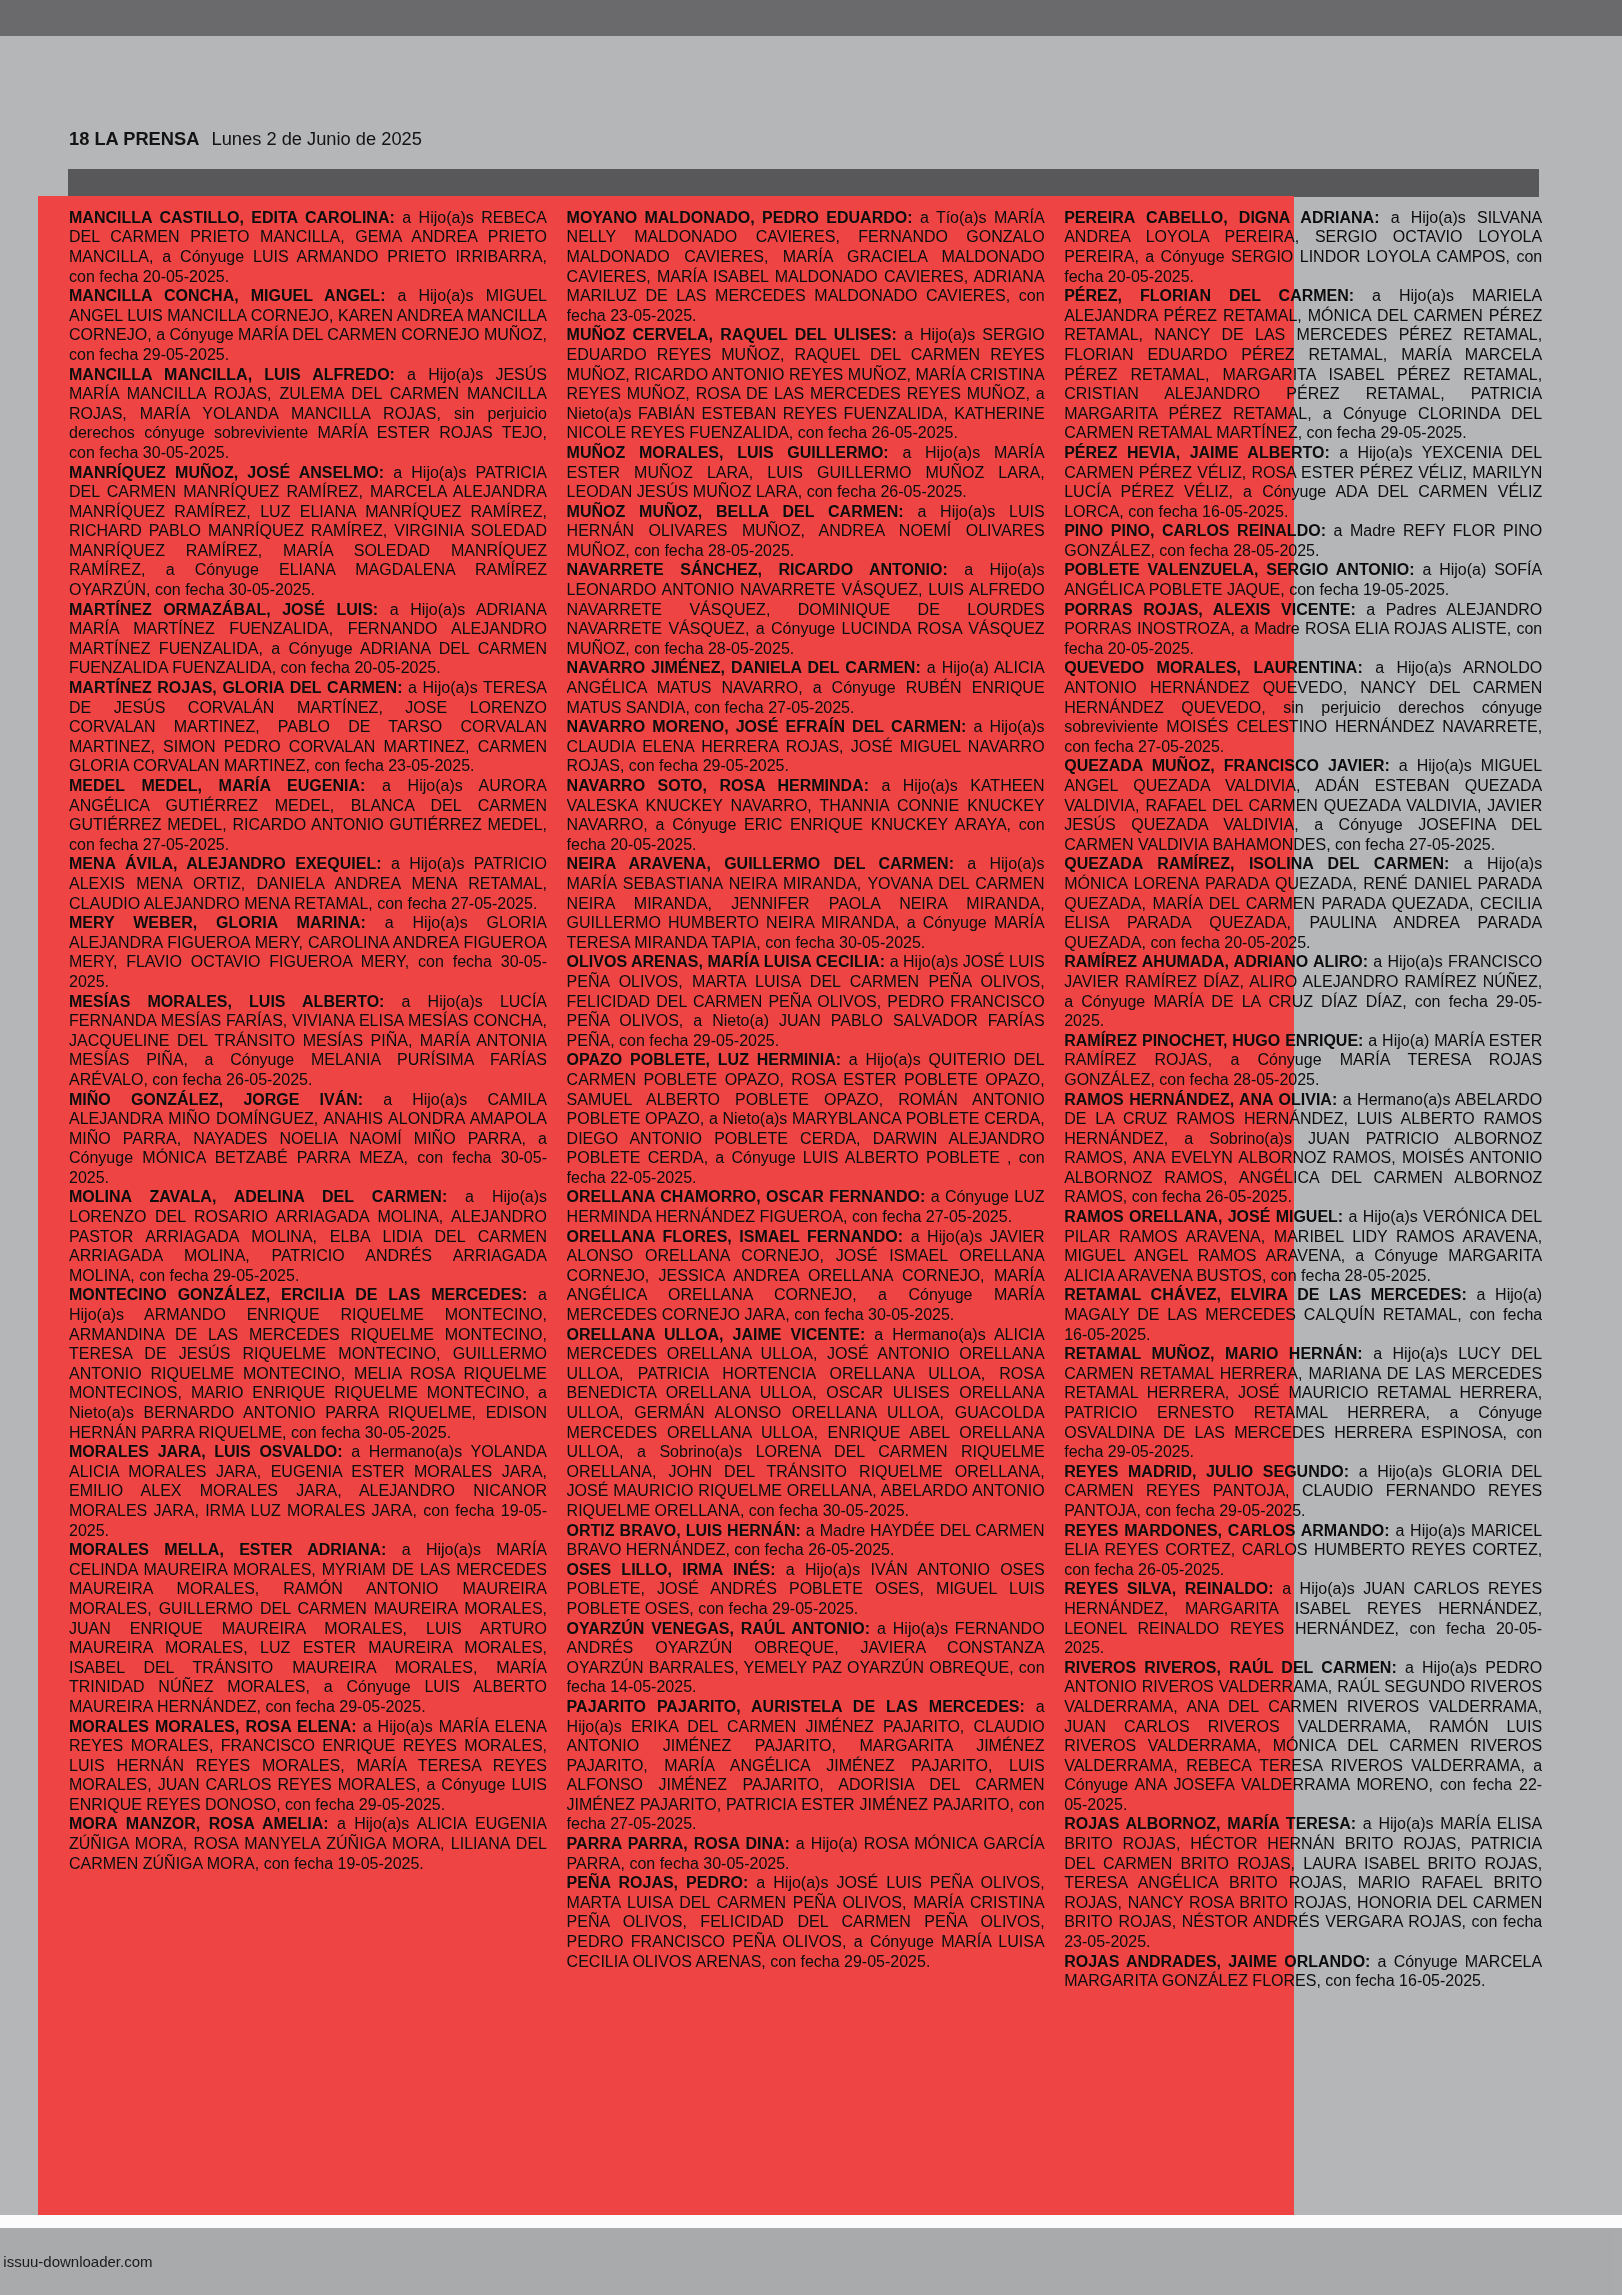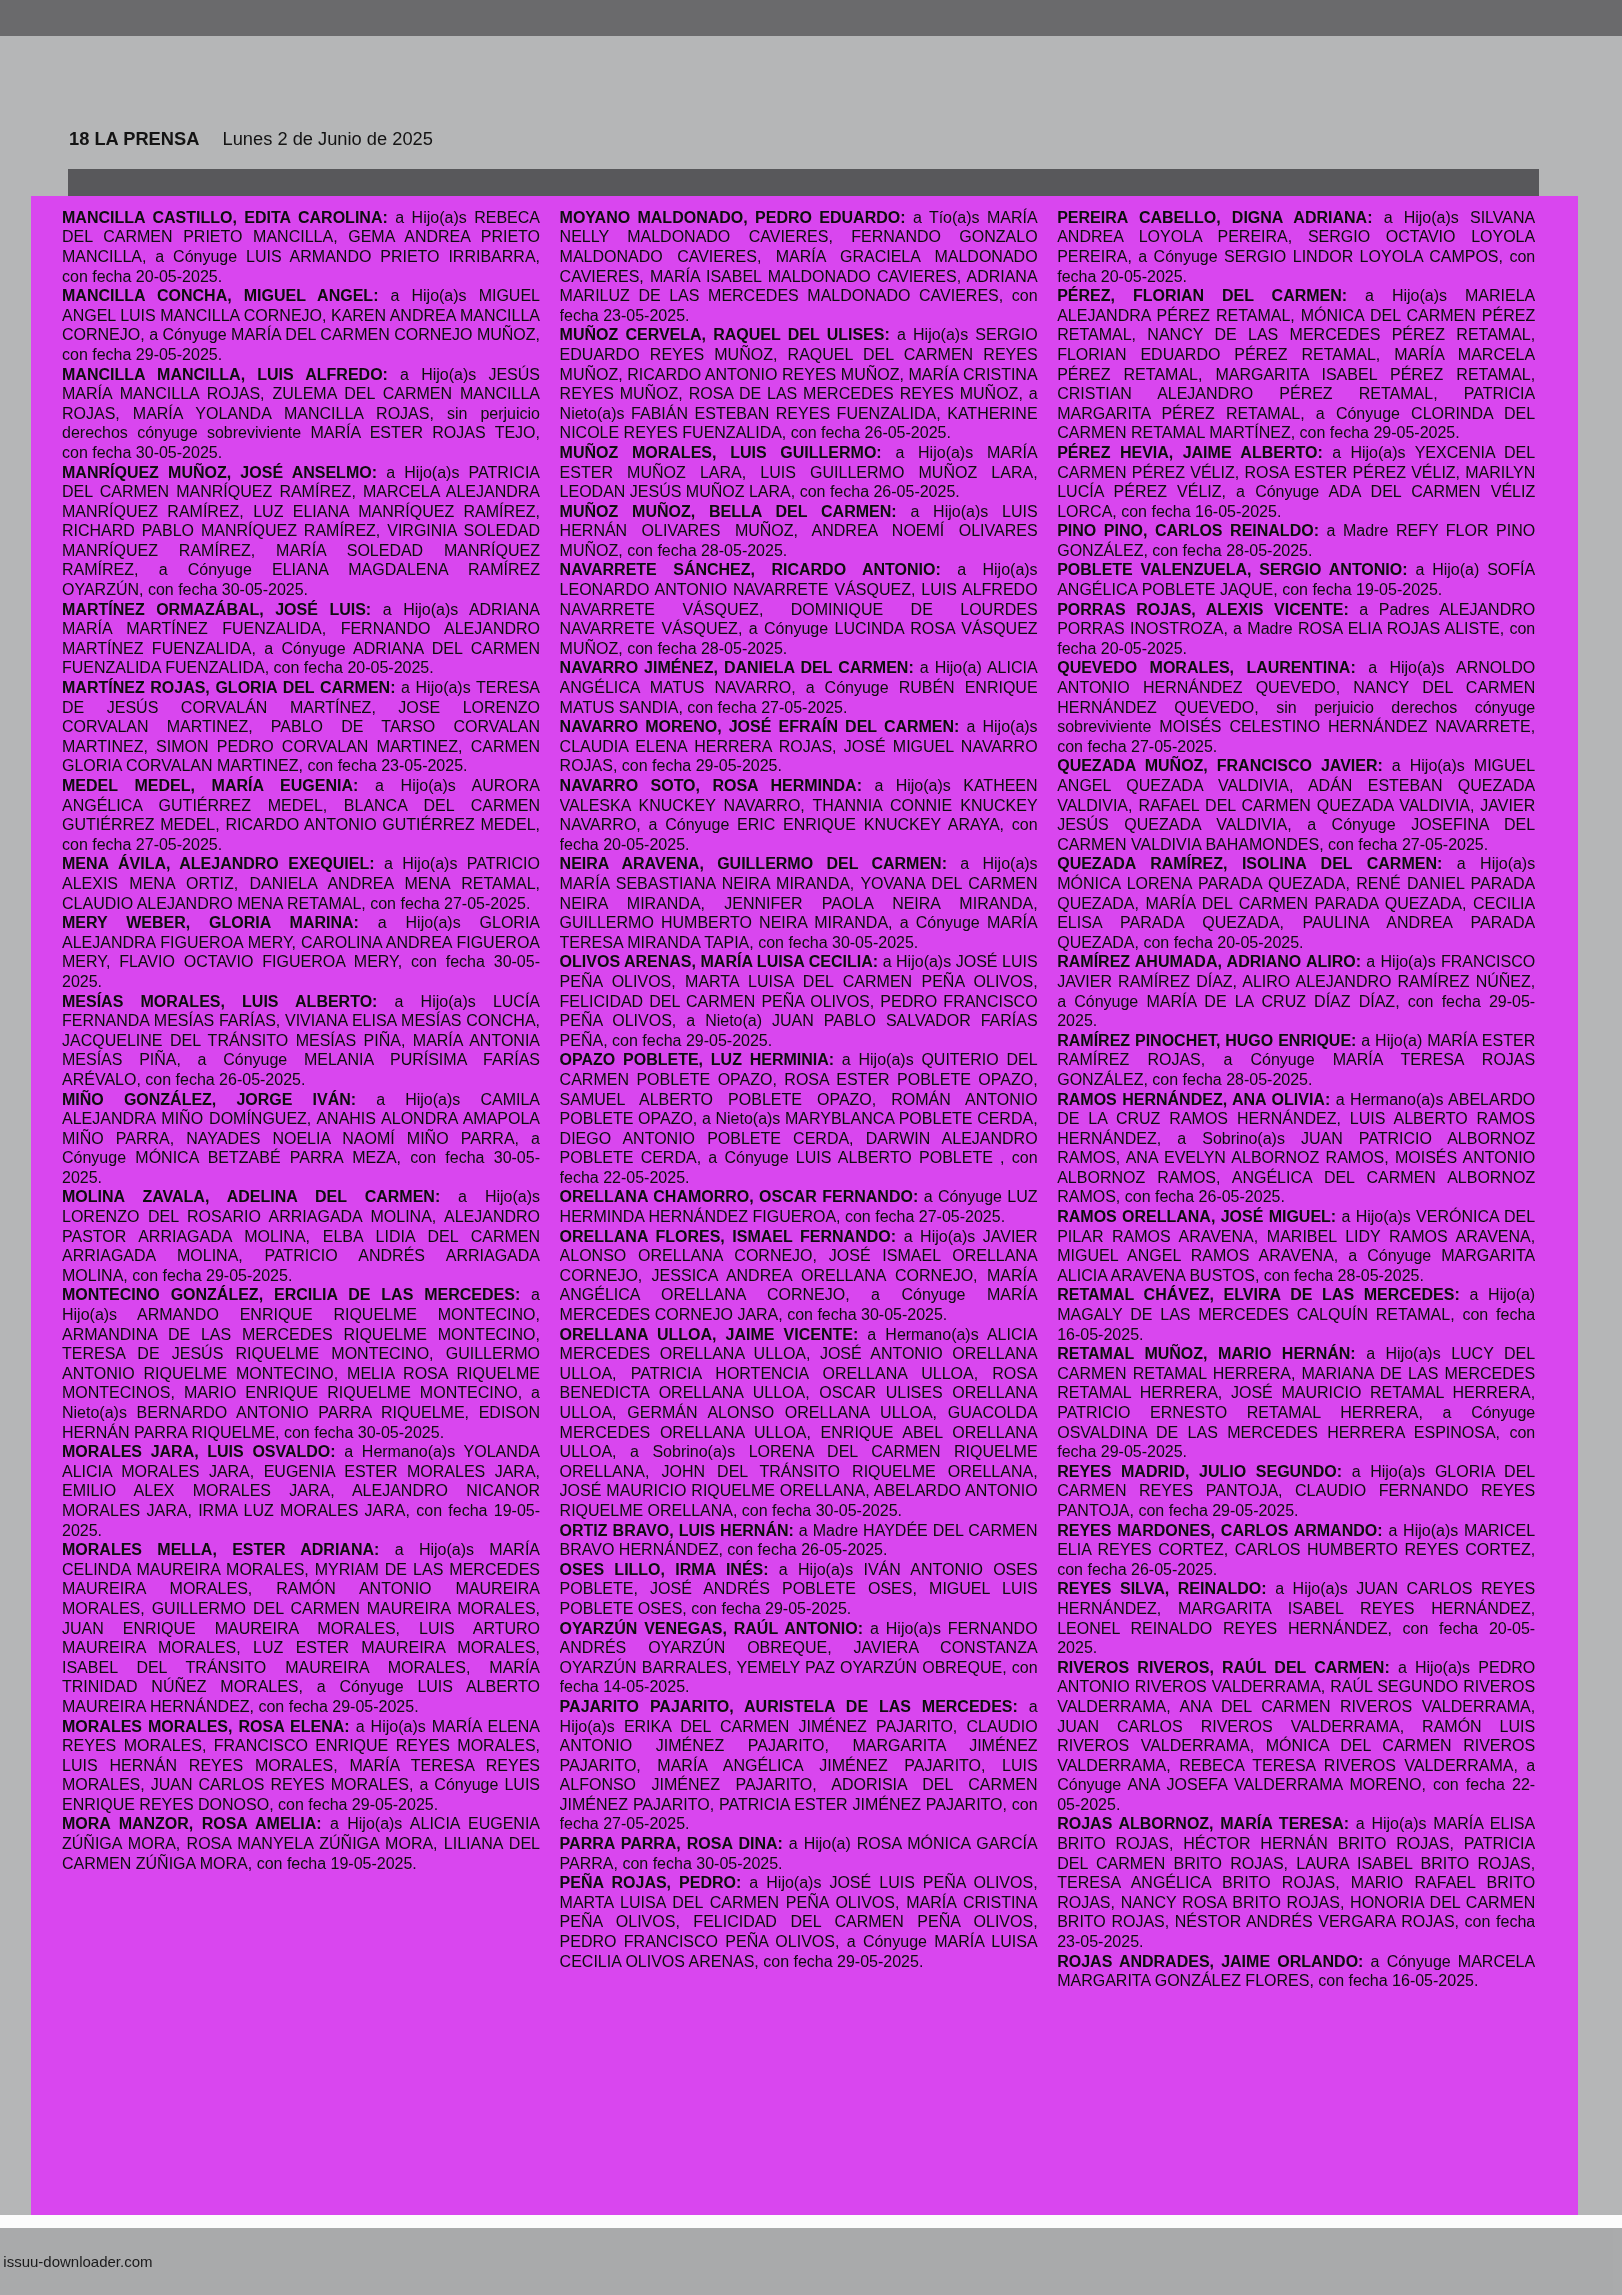--- a/index.html
+++ b/index.html
@@ -5,23 +5,23 @@
   html,body{margin:0;padding:0;}
   body{
     width:1623px;height:2295px;overflow:hidden;position:relative;
     background:#aaabac;
     font-family:"Liberation Sans", sans-serif;
   }
   .top-band{position:absolute;left:0;top:0;width:1623px;height:36px;background:#6a6a6c;}
   .paper{position:absolute;left:0;top:36px;width:1623px;height:2179px;background:#b5b6b7;}
   .header-line{position:absolute;left:69px;top:128px;font-size:18.3px;color:#141414;white-space:nowrap;}
   .header-line .bold{font-weight:bold;text-align:center;}
-  .header-line .date{margin-left:18px;font-weight:normal;}
+  .header-line .date{margin-left:7px;font-weight:normal;}
   .header-rule{position:absolute;left:68px;top:169px;width:1471px;height:27.5px;background:#58585b;}
-  .content{position:absolute;left:31px;top:196px;width:1547px;height:2019px;background:#d946ef;}
+  .content{position:absolute;left:38px;top:196px;width:1256px;height:2019px;background:#ef4444;}
   .cols{position:absolute;left:31px;top:11.8px;display:flex;gap:19.6px;}
   .col{
     width:478px;height:1983px;overflow:hidden;
     font-size:16px;line-height:19.6px;color:#0d0d0d;
     text-align:justify;
   }
   .entry{margin:0;padding:0;}
   .entry strong{font-weight:700;}
   .paper-edge{position:absolute;left:0;top:2215px;width:1623px;height:13px;background:#fcfcfc;}
   .footer-band{position:absolute;left:0;top:2228px;width:1613px;height:67px;background:#a9aaab;}

